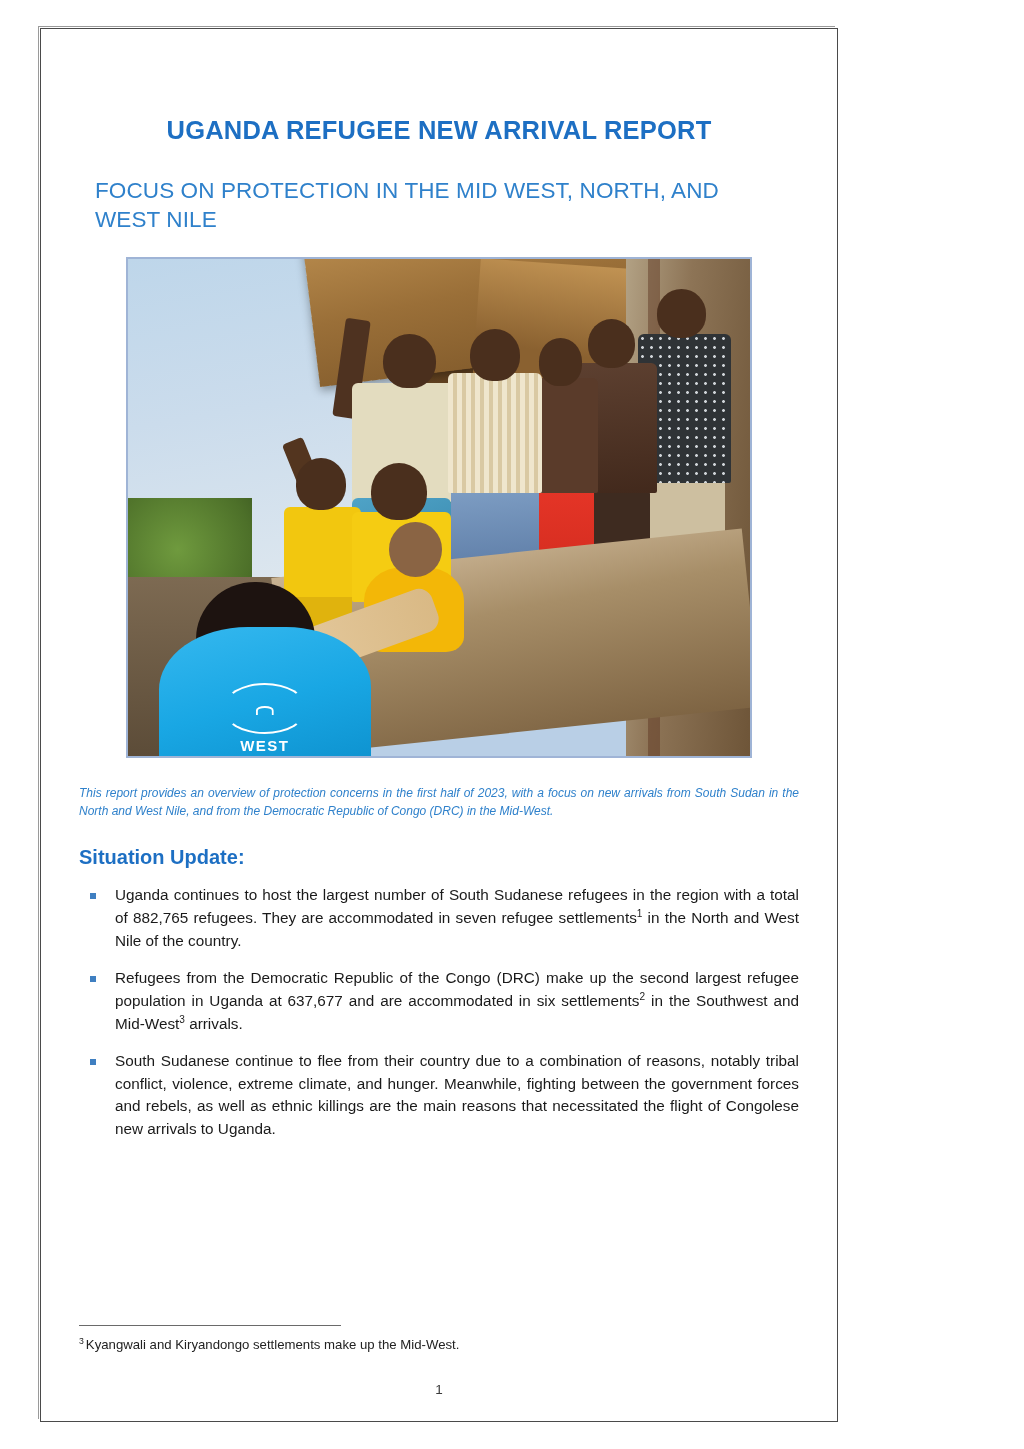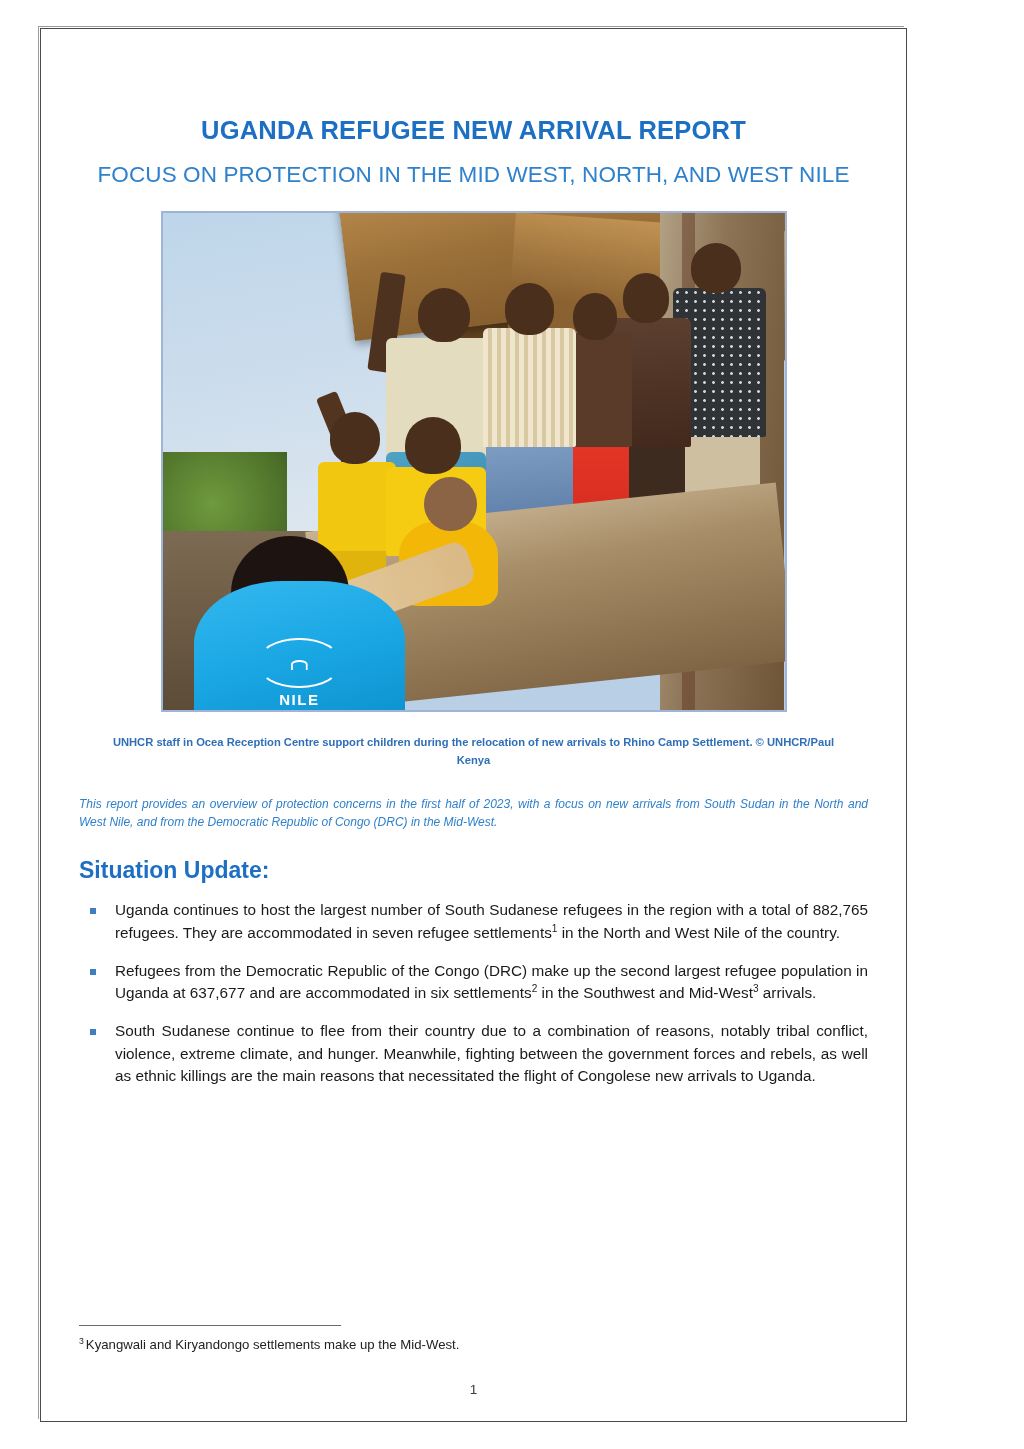--- a/index.html
+++ b/index.html
@@ -15,21 +15,21 @@
     position: relative;
     font-family: "Liberation Sans", sans-serif;
     overflow: hidden;
   }
 
   
   .page-frame {
     position: absolute;
     left: 40px;
     top: 28px;
-    width: 867px;
+    width: 798px;
     height: 1394px;
     border: 1px solid #4a4a4a;
     background: #ffffff;
   }
   .page-frame::after {
     content: "";
     position: absolute;
     left: -3px; top: -3px;
     width: 100%; height: 100%;
     border-left: 1px solid #9a9a9a;
@@ -49,23 +49,22 @@
     margin: 0;
     padding-top: 86px;
     text-align: center;
     font-size: 25.5px;
     font-weight: bold;
     color: #1d6fc3;
     letter-spacing: 0.2px;
     line-height: 1.2;
   }
   .doc-subtitle {
-    margin: 0;
+    margin: 16px;
     padding-top: 14px;
-    text-align: center;
     font-size: 22.5px;
     font-weight: normal;
     color: #2f81cb;
     line-height: 1.32;
     letter-spacing: 0.1px;
   }
   .doc-date {
     margin: 0;
     padding-top: 14px;
     text-align: center;
@@ -269,21 +268,21 @@
     font-size: 12px;
     font-style: italic;
     color: #2f81cb;
     line-height: 1.52;
     text-align: justify;
   }
 
   
   .section-heading {
     margin: 26px 0 0;
-    font-size: 23px;
+    font-size: 20px;
     font-weight: bold;
     color: #1d6fc3;
   }
 
   
   .bullets {
     margin: 14px 0 0;
     padding: 0;
     list-style: none;
   }
@@ -395,26 +394,25 @@
       <div class="fig head f3-head"></div>
       <div class="fig baby-dress"></div>
       <div class="fig baby-head"></div>
 
       <div class="staff-arm"></div>
       <div class="staff-hair"></div>
       <div class="staff-vest">
         <div class="unhcr-logo">
           <div class="unhcr-hands"></div>
         </div>
-        <div class="unhcr-text">NILE</div>
+        <div class="unhcr-text">WEST</div>
       </div>
     </div>
   </div>
 
-  <div class="photo-caption">UNHCR staff in Ocea Reception Centre support children during the relocation of new arrivals to Rhino Camp Settlement. © UNHCR/Paul Kenya</div>
 
   <p class="intro">This report provides an overview of protection concerns in the first half of 2023, with a focus on new arrivals from South Sudan in the North and West Nile, and from the Democratic Republic of Congo (DRC) in the Mid-West.</p>
 
   <h3 class="section-heading">Situation Update:</h3>
 
   <ul class="bullets">
     <li>
       <span>Uganda continues to host the largest number of South Sudanese refugees in the region with a total of 882,765 refugees. They are accommodated in seven refugee settlements</span><sup>1</sup><span> in the North and West Nile of the country.</span>
     </li>
     <li>

